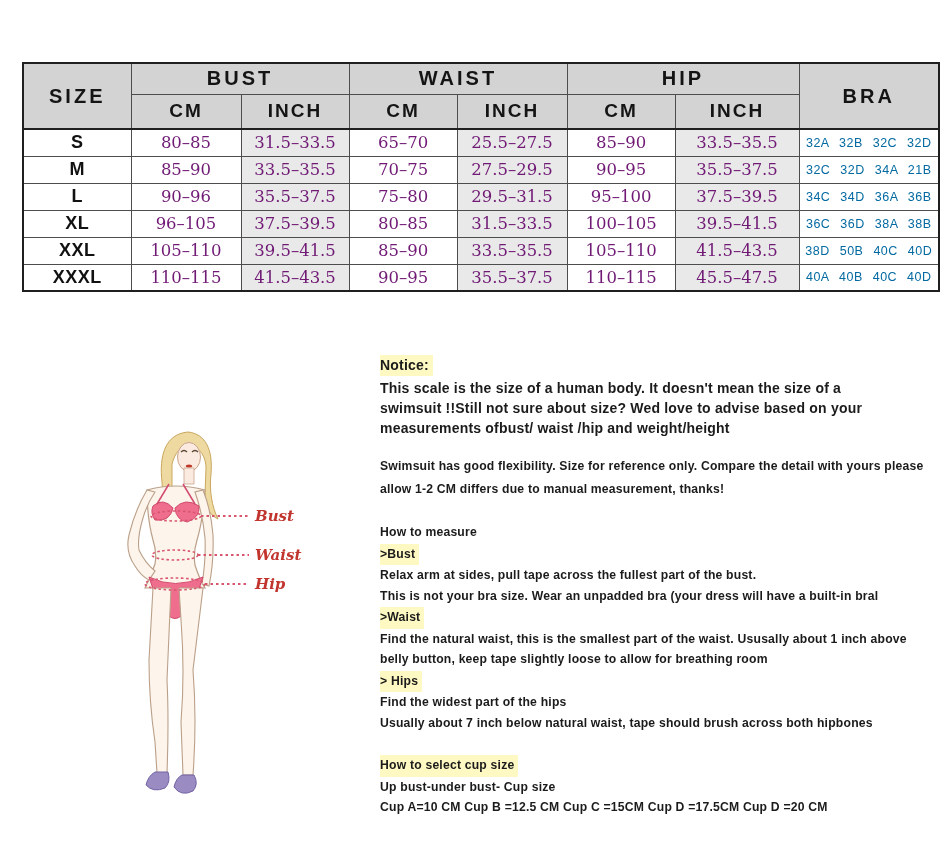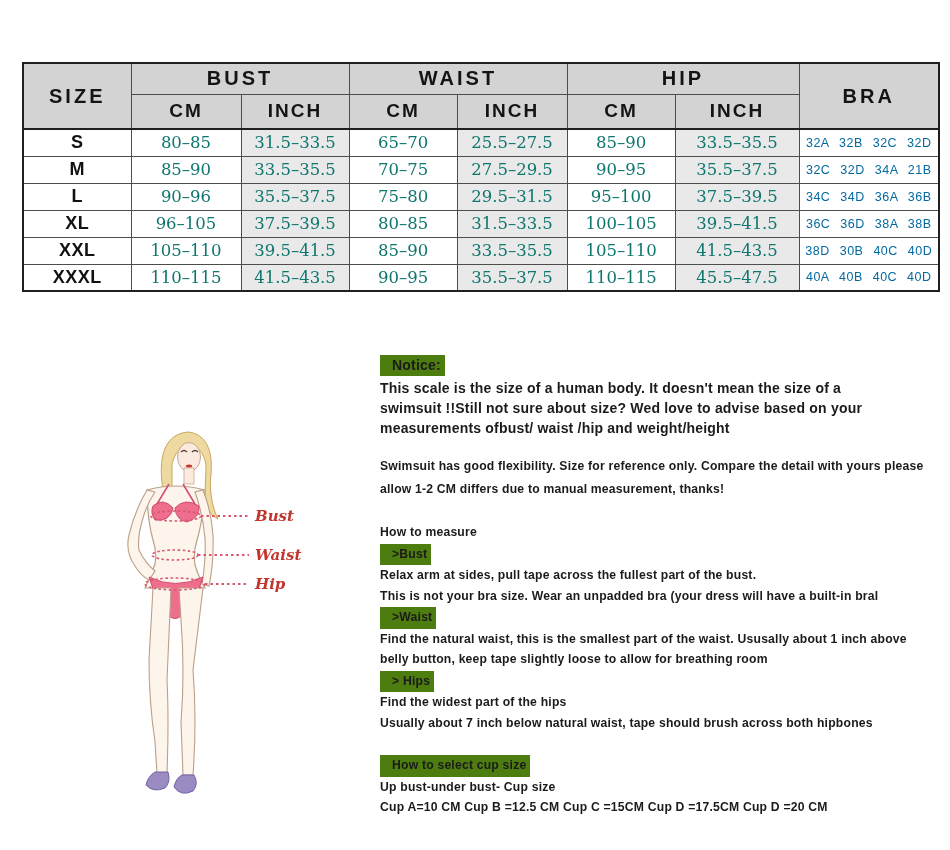--- a/index.html
+++ b/index.html
@@ -12,35 +12,35 @@
   .size-table th, .size-table td { border:1px solid #4d4d4d; text-align:center;
     vertical-align:middle; padding:0; overflow:hidden; white-space:nowrap; }
   .size-table thead th { background:#d3d3d3; color:#141414; font-weight:600; }
   .size-table thead { border-bottom:2px solid #1f1f1f;margin-left:48px; }
   tr.grp th { height:31px; font-size:20px; letter-spacing:3px; }
   tr.sub th { height:35px; font-size:19px; letter-spacing:2px; }
   th.th-size { font-size:19px; letter-spacing:1.5px; }
   th.th-bra  { font-size:19px; letter-spacing:2px; }
   .size-table tbody tr { height:27px; }
   td.c-size { font-size:18px; font-weight:600; letter-spacing:0.5px; color:#111; }
-  td.c-num  { font-family:"DejaVu Serif", serif; font-size:16.5px; color:#0f766e; }
+  td.c-num  { font-family:"DejaVu Serif", serif; font-size:16.5px; color:#701a75; }
   td.c-inch { background:#e9e9e9; }
   td.c-bra  { font-size:12.5px; color:#0369a1; letter-spacing:0.5px; word-spacing:6px; }
 
   
   .figure-wrap { position:absolute; left:105px; top:420px; width:270px; height:390px; }
   .script-label { font-family:"DejaVu Serif", serif; font-style:italic; font-weight:bold;
     font-size:15px; fill:#c2342e; }
 
   
   .notes { position:absolute; left:380px; top:354px; width:565px; color:#1b1b1b; font-weight:bold; }
   .ln { white-space:nowrap; }
   .big { font-size:14px; line-height:20px; letter-spacing:0.2px; }
   .sm  { font-size:12.2px; line-height:20.5px; letter-spacing:0.2px; }
-  .hl { background:#4d7c0f; padding:0 4px 1px 12px; display:inline-block; }
+  .hl { background:#fef9c3; padding:0 4px 1px 0; display:inline-block; }
   .hl-row { line-height:21px; }
   .mt-s { margin-top:2px; }
   .mt-flex { margin-top:17px; }
   .mt-measure { margin-top:22px; }
   .mt-cup { margin-top:21px; }
 </style>
 </head>
 <body>
 
 <div class="page">
@@ -115,21 +115,21 @@
         <td class="c-bra">36C 36D 38A 38B</td>
       </tr>
       <tr>
         <td class="c-size">XXL</td>
         <td class="c-num">105–110</td>
         <td class="c-num c-inch">39.5–41.5</td>
         <td class="c-num">85–90</td>
         <td class="c-num c-inch">33.5–35.5</td>
         <td class="c-num">105–110</td>
         <td class="c-num c-inch">41.5–43.5</td>
-        <td class="c-bra">38D 30B 40C 40D</td>
+        <td class="c-bra">38D 50B 40C 40D</td>
       </tr>
       <tr>
         <td class="c-size">XXXL</td>
         <td class="c-num">110–115</td>
         <td class="c-num c-inch">41.5–43.5</td>
         <td class="c-num">90–95</td>
         <td class="c-num c-inch">35.5–37.5</td>
         <td class="c-num">110–115</td>
         <td class="c-num c-inch">45.5–47.5</td>
         <td class="c-bra">40A 40B 40C 40D</td>

